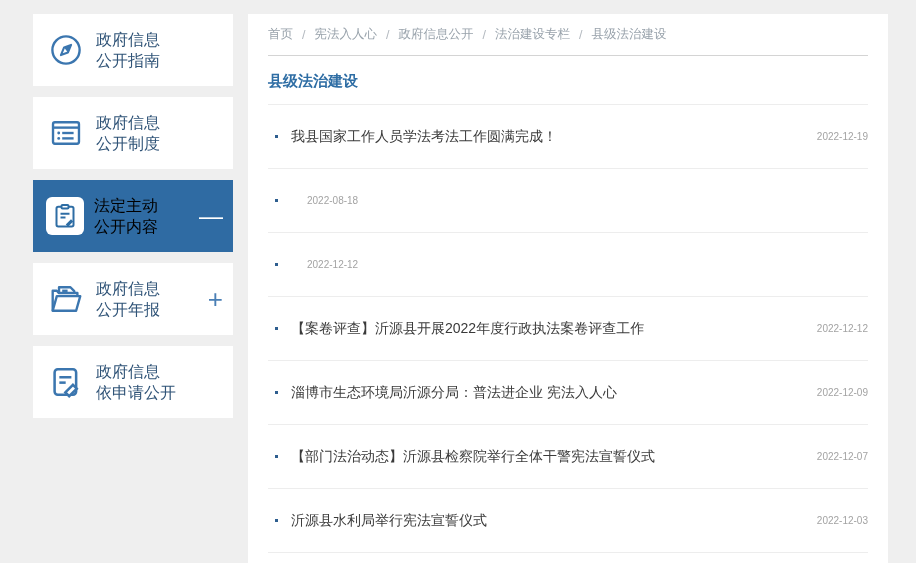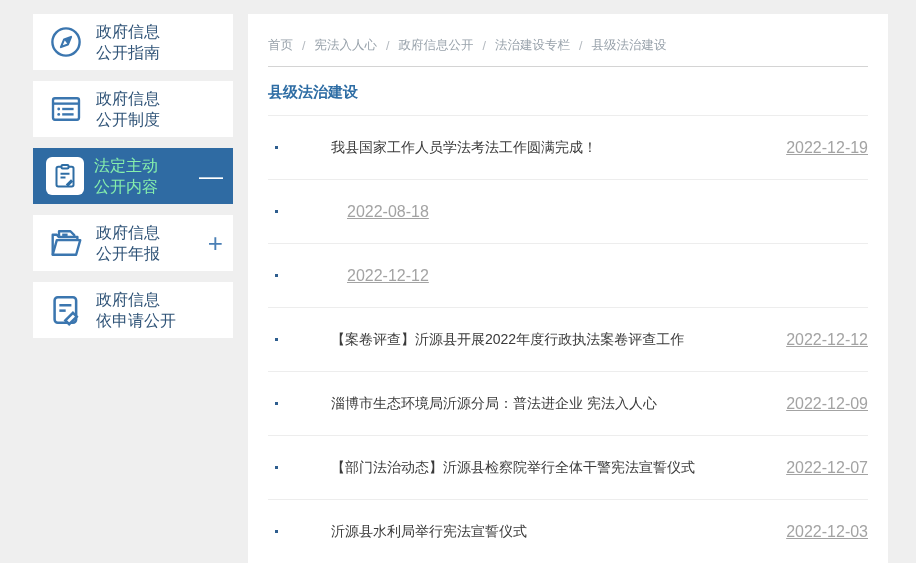--- a/index.html
+++ b/index.html
@@ -4,62 +4,62 @@
 <style>
   * { margin:0; padding:0; box-sizing:border-box; }
   html,body { background:#efefef; }
   .page {
     position:relative; width:916px; height:563px; overflow:hidden;
     background:#efefef; font-family:"Liberation Sans", sans-serif;
   }
   
   .sidebar { position:absolute; left:33px; top:14px; width:200px; }
   .side-card {
-    position:relative; height:56px; margin-bottom:11px; background:#ffffff;
+    position:relative; height:72px; margin-bottom:11px; background:#ffffff;
     display:flex; align-items:center; padding-left:13px; cursor:pointer;
   }
   .side-icon { width:40px; height:40px; flex:0 0 40px; margin-right:10px;
     display:flex; align-items:center; justify-content:center; }
   .side-icon svg { width:38px; height:38px; }
   .side-card.active { background:#2f6ba3; }
   .side-card.active .side-icon { background:#ffffff; border-radius:6px; width:38px; height:38px; flex-basis:38px; }
   .side-card.active .side-icon svg { width:30px; height:30px; }
   .side-label { font-size:16px; line-height:21px; color:#2f5377; white-space:nowrap; }
-  .side-card.active .side-label { color:#86efac; }
+  .side-card.active .side-label { color:#000000; }
   .lbl-line { display:block; }
   .side-toggle {
     position:absolute; right:10px; top:50%; transform:translateY(-50%);
     font-size:26px; font-weight:300; line-height:1; user-select:none;
   }
   .side-toggle.minus { color:#ffffff; font-size:24px; }
   .side-toggle.plus  { color:#4a7fb5; }
   
   .panel {
     position:absolute; left:248px; top:14px; width:640px; height:549px;
-    background:#ffffff; padding:11px 20px;
+    background:#ffffff; padding:0 20px;
   }
   .breadcrumb {
     height:42px; display:flex; align-items:center;
     font-size:12.5px; color:#98a2ab; border-bottom:1px solid #d4d4d4;
     white-space:nowrap; overflow:hidden;
   }
   .crumb { color:#98a2ab; text-decoration:none; cursor:pointer; }
   .crumb-sep { margin:0 9px; color:#b3b9bf; }
   .section-title {
     padding:16px 0 13px; font-size:15px; font-weight:700; color:#2e6da4;
     border-bottom:1px solid #ededed;
   }
   .row {
     height:64px; display:flex; align-items:center;
-    border-bottom:1px solid #ededed; font-size:14px;gap:40px;
+    border-bottom:1px solid #ededed; font-size:14px;
   }
   .bullet { width:3px; height:3px; background:#2e5e8f; margin:0 13px 0 7px; flex:0 0 3px; }
   .article-link { color:#3a3a3a; text-decoration:none; cursor:pointer; flex:1;
     overflow:hidden; text-overflow:ellipsis; white-space:nowrap; }
-  .date { color:#a3a3a3; font-size:16px; margin-left:16px; flex:0 0 auto;text-decoration:underline; }
+  .date { color:#a3a3a3; font-size:10px; margin-left:16px; flex:0 0 auto; }
 </style>
 </head>
 <body>
 
 <div class="page">
   <aside class="sidebar" id="sidebar">
       <div class="side-card">
         <span class="side-icon">
           <svg viewBox="0 0 24 24">
             <circle cx="12" cy="12" r="8.6" fill="none" stroke="#3b76af" stroke-width="1.5"></circle>

